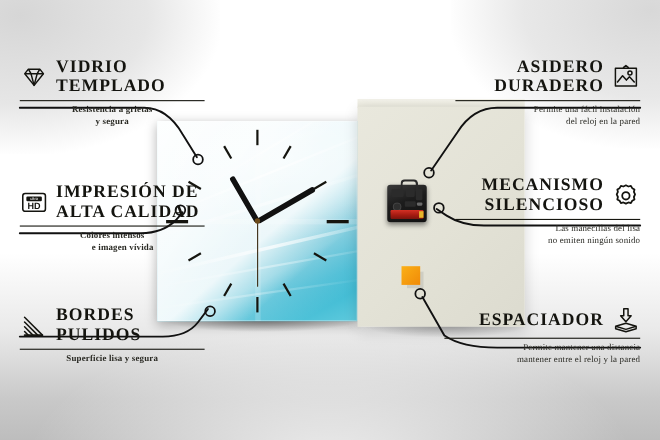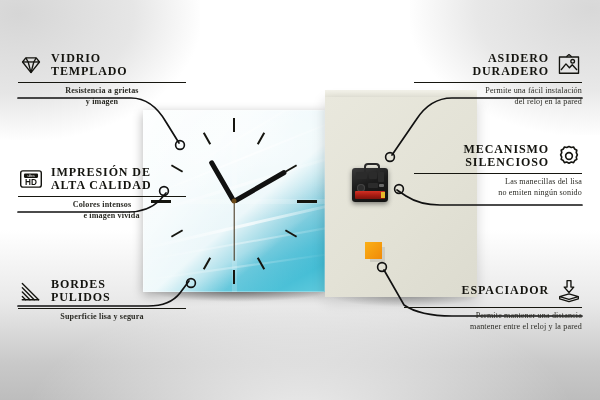--- a/index.html
+++ b/index.html
@@ -27,21 +27,21 @@
   
   .feat{position:absolute;width:168px;}
   .feat .head{display:flex;align-items:center;gap:7px;}
   .feat.left .head{justify-content:flex-start;}
   .feat.right .head{justify-content:flex-end;}
   .feat .titles{display:flex;flex-direction:column;line-height:1.12;}
   .feat.left .titles{align-items:flex-start;}
   .feat.right .titles{align-items:flex-end;}
   .t1,.t2{
     font-family:"Liberation Serif", serif;
-    font-weight:700;font-size:12px;letter-spacing:0.9px;color:#14140f;
+    font-weight:700;font-size:16px;letter-spacing:0.9px;color:#14140f;
     white-space:nowrap;text-transform:uppercase;
   }
   .rule{height:1.4px;background:#16160f;margin-top:3px;width:100%;}
   .sub{
     font-family:"Liberation Serif", serif;
     font-size:8.1px;line-height:1.32;color:#2a2a24;margin-top:3px;letter-spacing:.15px;
   }
   .feat.left .sub{text-align:center;font-weight:bold;}
   .feat.right .sub{text-align:right;}
   .ico{width:26px;height:26px;flex:0 0 26px;display:block;}
@@ -195,21 +195,21 @@
           <path d="M16.8 5.4 L14.6 9.2 L12 19"></path>
         </g>
       </svg>
       <div class="titles">
         <span class="t1">VIDRIO</span>
         <span class="t2">TEMPLADO</span>
       </div>
     </div>
     <div class="rule"></div>
     <div class="sub">Resistencia a grietas</div>
-    <div class="sub" style="margin-top:0;">y imagen</div>
+    <div class="sub" style="margin-top:0;">y segura</div>
   </div>
 
   <div class="feat left" style="left:18px;top:166px;">
     <div class="head">
       <svg class="ico" viewBox="0 0 24 24">
         <rect x="2.5" y="4.5" width="19" height="15" rx="2" fill="none" stroke="#14140f" stroke-width="1.3"></rect>
         <rect x="5.5" y="7" width="13" height="4" rx="1" fill="#14140f"></rect>
         <text x="12" y="10.4" text-anchor="middle" font-family="Liberation Sans, sans-serif" font-size="3.4" fill="#ffffff">ultra</text>
         <text x="12" y="17.9" text-anchor="middle" font-family="Liberation Sans, sans-serif" font-size="7.6" font-weight="bold" fill="#14140f">HD</text>
       </svg>
@@ -256,21 +256,21 @@
           <path d="M4.6 16.6 L9.2 11 L12.4 14.6 L15 11.8 L19.4 16.6"></path>
           <circle cx="15.4" cy="8.6" r="1.7"></circle>
         </g>
       </svg>
     </div>
     <div class="rule"></div>
     <div class="sub">Permite una fácil instalación</div>
     <div class="sub" style="margin-top:0;">del reloj en la pared</div>
   </div>
 
-  <div class="feat right" style="left:414px;top:143px;">
+  <div class="feat right" style="left:414px;top:160px;">
     <div class="head">
       <div class="titles">
         <span class="t1">MECANISMO</span>
         <span class="t2">SILENCIOSO</span>
       </div>
       <svg class="ico" viewBox="0 0 24 24">
         <g fill="none" stroke="#14140f" stroke-width="1.5" stroke-linejoin="round">
           <path d="M12 3.2 l2.1 1.0 2.1 -0.5 1.1 1.9 1.9 1.1 -0.5 2.1 1.0 2.1 -1.0 2.1 0.5 2.1 -1.9 1.1 -1.1 1.9 -2.1 -0.5 -2.1 1.0 -2.1 -1.0 -2.1 0.5 -1.1 -1.9 -1.9 -1.1 0.5 -2.1 -1.0 -2.1 1.0 -2.1 -0.5 -2.1 1.9 -1.1 1.1 -1.9 2.1 0.5 Z"></path>
           <circle cx="12" cy="12" r="3.1"></circle>
         </g>

